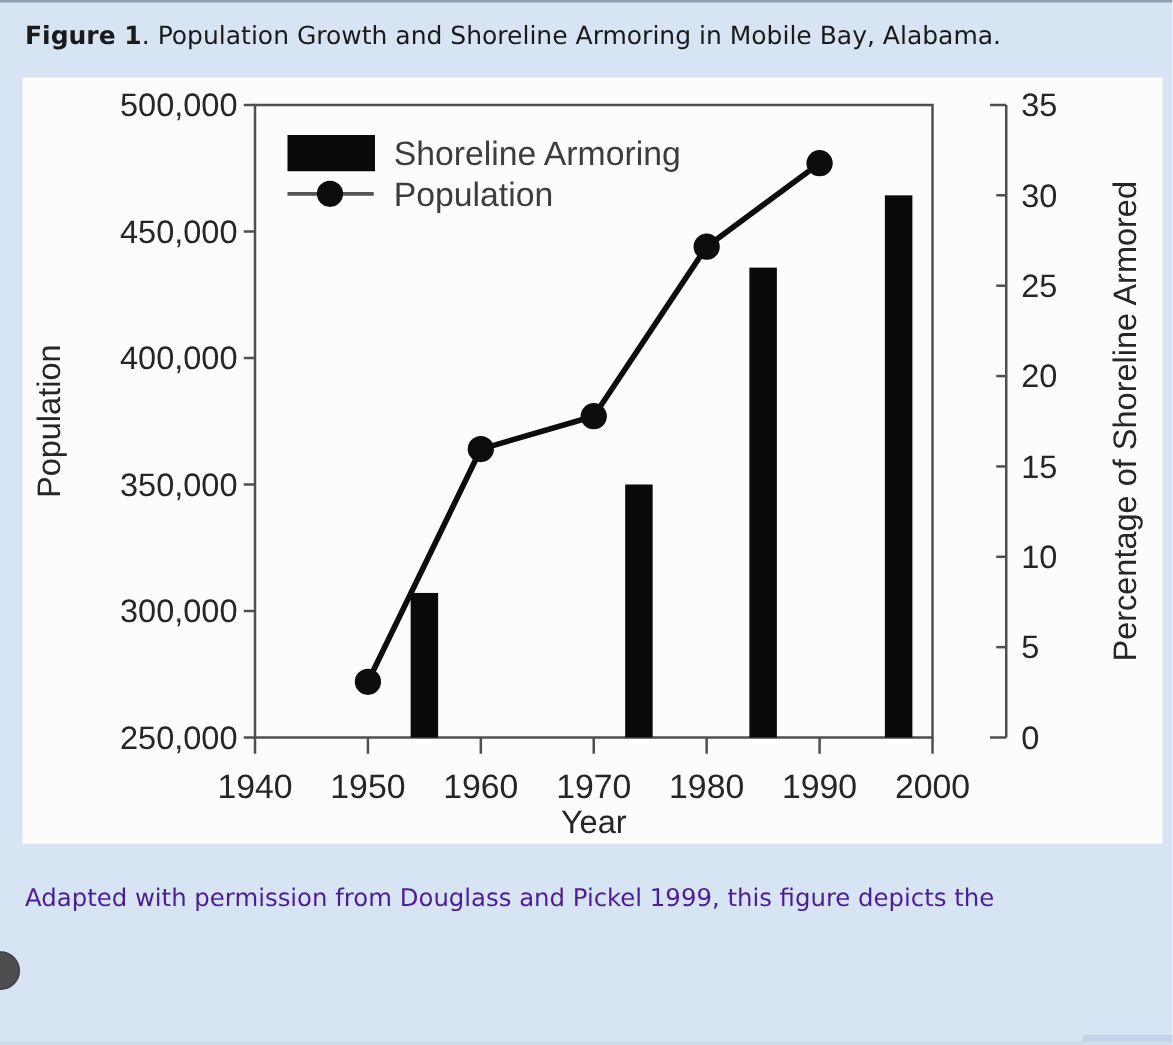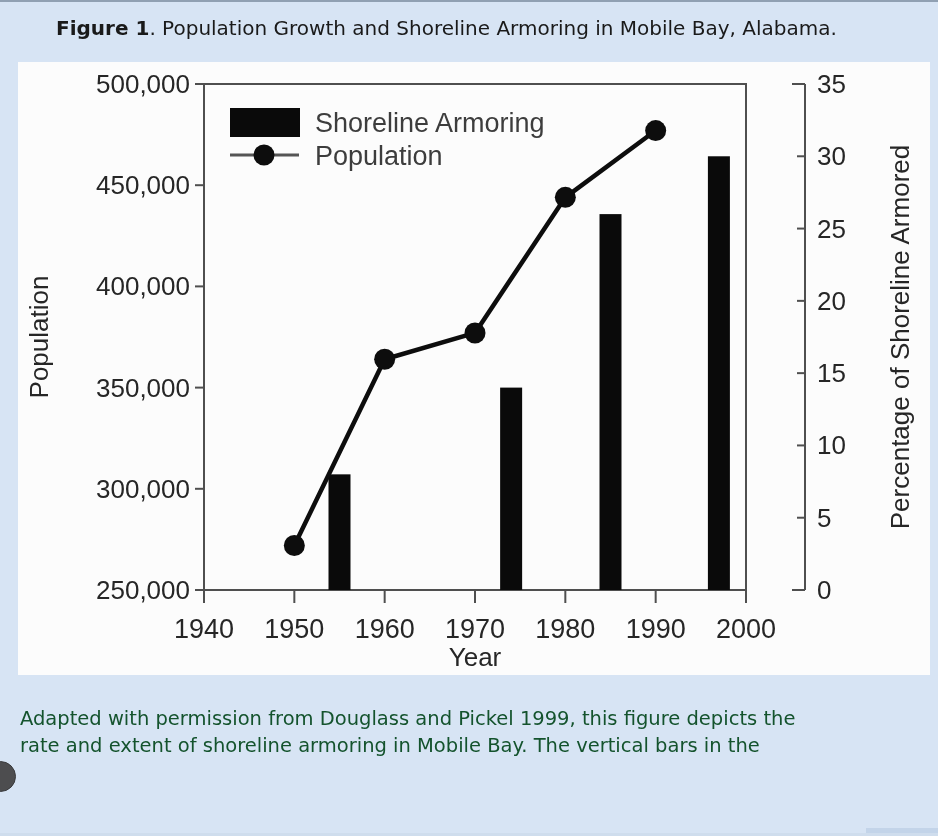--- a/index.html
+++ b/index.html
@@ -8,28 +8,28 @@
     background:#d7e4f4;
     font-family:"DejaVu Sans","Liberation Sans",sans-serif;
   }
   .top-edge{position:absolute;left:0;top:0;width:938px;height:2px;background:#90a0b2;}
   .bottom-edge{position:absolute;left:0;top:833px;width:938px;height:3px;background:#cfdded;}
   .scroll-corner{position:absolute;left:866px;top:828px;width:72px;height:8px;background:#c3d4e9;}
   .fig-title{
     position:absolute;left:20px;top:16px;width:900px;
     font-size:20px;color:#1a1a1a;letter-spacing:0px;
   }
-  .fig-title b{font-weight:bold;margin-left:36px;}
+  .fig-title b{font-weight:bold;}
   .chart-panel{
     position:absolute;left:18px;top:62px;width:912px;height:613px;
     background:#fcfcfc;
   }
   .caption{
     position:absolute;left:20px;top:705px;width:912px;
-    font-size:19.5px;line-height:27px;color:#14532d;
+    font-size:19.5px;line-height:27px;color:#4c1d95;
   }
   .page-nav-bubble{
     position:absolute;left:-15px;top:761px;width:29px;height:29px;
     border-radius:50%;background:#4d4d4f;border:1px solid #3a3a3c;
   }
   svg{display:block;}
 </style>
 </head>
 <body style="background: rgb(215, 228, 244);">
 
@@ -115,18 +115,17 @@
         <text x="297" y="70" font-size="27" fill="#3d3d3d">Shoreline Armoring</text>
         <line x1="212" y1="93" x2="281" y2="93" stroke="#555" stroke-width="3"></line>
         <circle cx="246" cy="93" r="10.5" fill="#0d0d0d"></circle>
         <text x="297" y="103" font-size="27" fill="#3d3d3d">Population</text>
       </g>
     </svg>
 </div>
 
 <div class="caption">
   <div>Adapted with permission from Douglass and Pickel 1999, this figure depicts the</div>
-  <div>rate and extent of shoreline armoring in Mobile Bay. The vertical bars in the</div>
 </div>
 
 <div class="page-nav-bubble"></div>
 <div class="scroll-corner"></div>
 <div class="bottom-edge"></div>
 
 </body></html>

